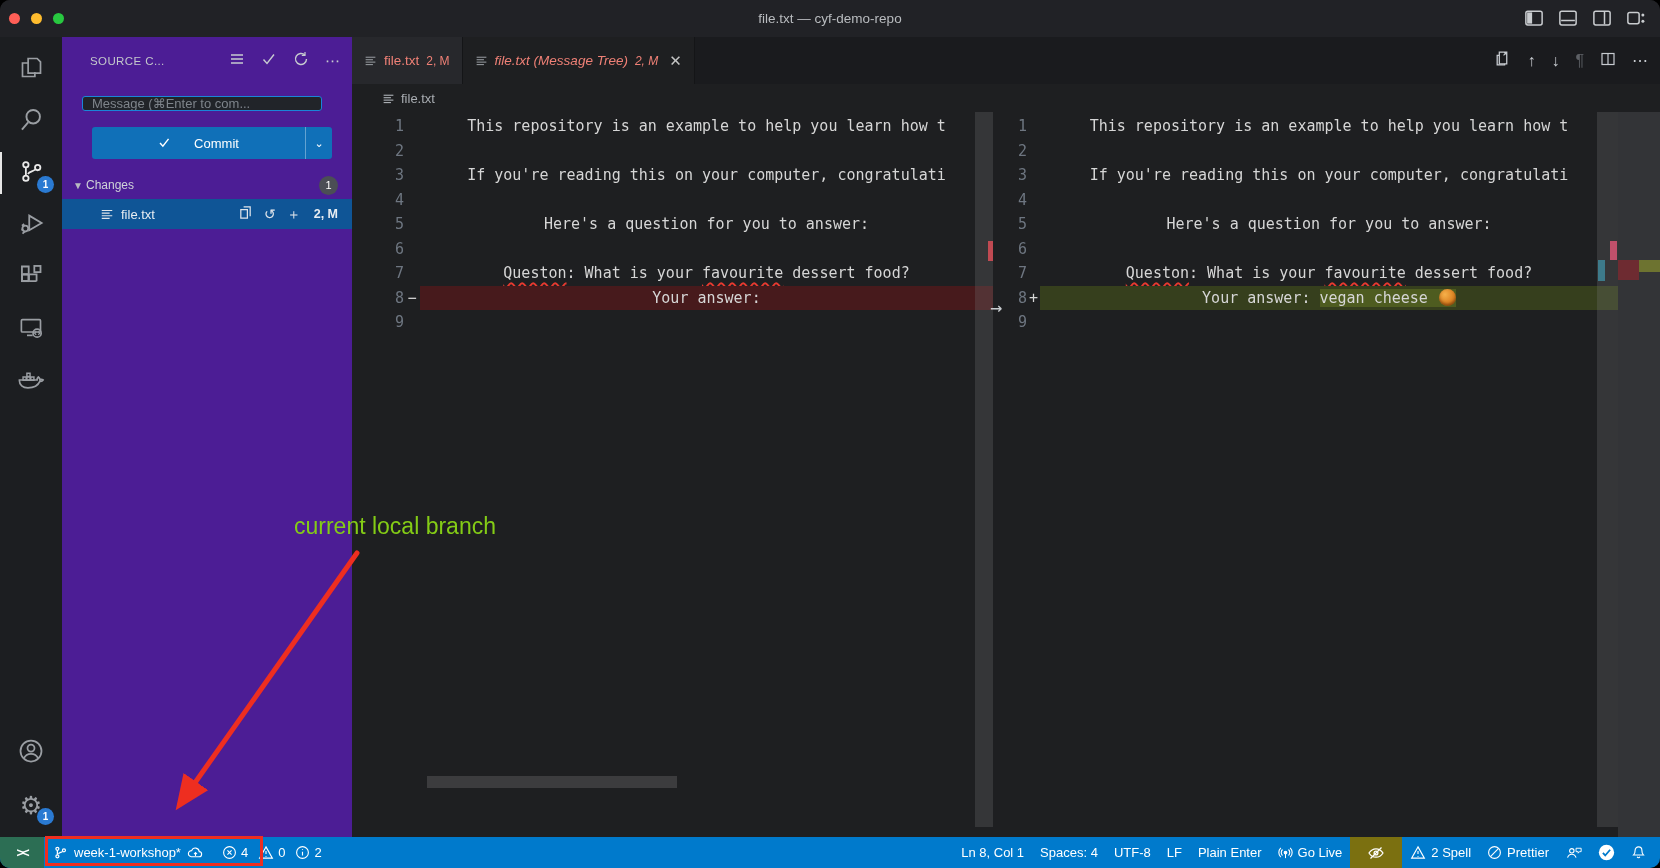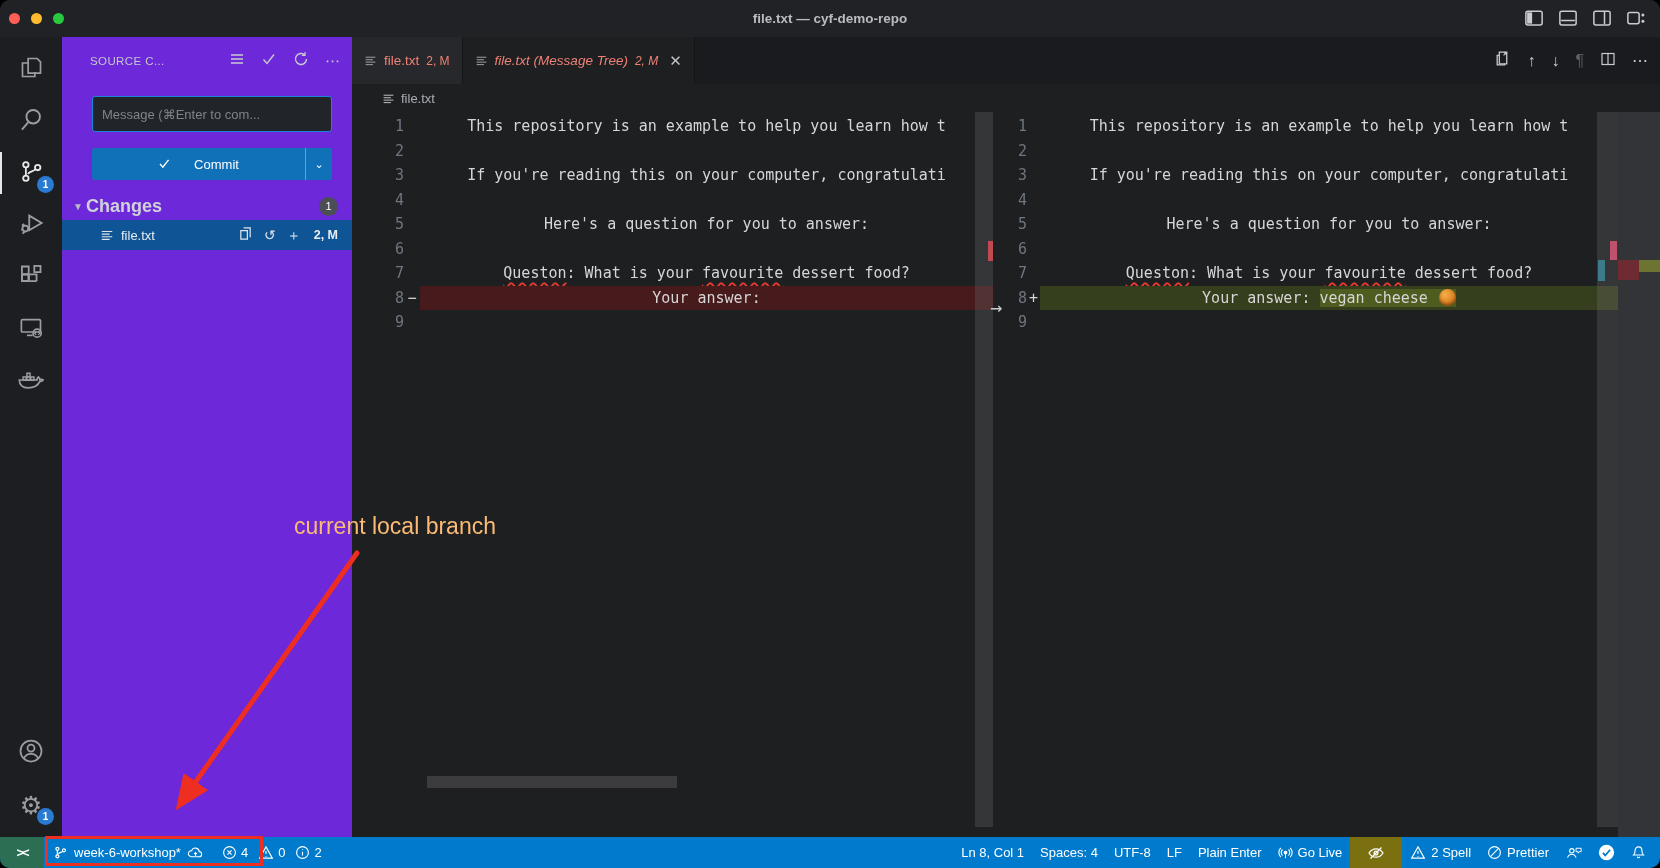--- a/index.html
+++ b/index.html
@@ -4,50 +4,50 @@
 <style>
   * { margin:0; padding:0; box-sizing:border-box; }
   html,body { background:#000; width:1660px; height:868px; font-family:"Liberation Sans", sans-serif; }
   #app { position:relative; width:1660px; height:868px; border-radius:10px; overflow:hidden; background:#1e1f21; }
 
   
   .titlebar { position:relative; height:37px; background:#212226; display:flex; align-items:center; justify-content:center; }
   .traffic { position:absolute; left:9px; top:13px; display:flex; gap:11px; }
   .tl { width:11px; height:11px; border-radius:50%; display:inline-block; }
   .tl.red{background:#ff5f57;} .tl.yellow{background:#febc2e;} .tl.green{background:#28c840;}
-  .win-title { color:#b9bcbf; font-size:13.5px;font-weight:bold; }
+  .win-title { color:#b9bcbf; font-size:13.5px; }
   .tb-icons { position:absolute; right:14px; top:8px; display:flex; gap:14px; }
   .tb-icons svg { display:block; }
 
   
   .app-row { display:flex; height:800px; }
 
   
   .activitybar { width:62px; background:#1c1e21; display:flex; flex-direction:column; align-items:center; padding-top:6px; }
   .ab-item { position:relative; width:62px; height:52px; display:flex; align-items:center; justify-content:center; color:#9a9ea3; }
   .ab-item.active { color:#e9e9e9; }
   .ab-item.active::before { content:""; position:absolute; left:0; top:5px; width:2px; height:42px; background:#e7e7e7; }
   .ab-badge { position:absolute; right:8px; bottom:6px; min-width:17px; height:17px; border-radius:9px; background:#2a7ad2; color:#fff; font-size:10px; display:flex; align-items:center; justify-content:center; font-weight:bold; }
   .ab-spacer { flex:1; }
   .gear-glyph { font-size:25px; line-height:1; }
 
   
-  .sidebar { width:290px; background:#6d28d9; display:flex; flex-direction:column; }
+  .sidebar { width:290px; background:#4c1d95; display:flex; flex-direction:column; }
   .sb-header { height:47px; display:flex; align-items:center; padding:0 12px 0 28px; }
   .sb-title { color:#c3c7cb; font-size:11.5px; letter-spacing:.4px; flex:0 0 auto; }
   .sb-actions { margin-left:auto; display:flex; gap:16px; color:#c7cbd0; align-items:center; }
   .sb-actions .glyph { font-size:15px; }
-  .msg-input { margin:12px 20px 0 30px; width:240px; height:36px; background:#212429; border:1px solid #1a85d8; border-radius:3px; color:#d6d6d6; font-size:13px; padding:0 9px; font-family:"Liberation Sans",sans-serif; }
+  .msg-input { margin:12px 20px 0 20px; width:240px; height:15px; background:#212429; border:1px solid #1a85d8; border-radius:3px; color:#d6d6d6; font-size:13px; padding:0 9px; font-family:"Liberation Sans",sans-serif; }
   .msg-input::placeholder { color:#7e848b; }
   .commit-btn { margin:16px 20px 0 30px; width:240px; height:32px; background:#1070b8; border:none; border-radius:3px; color:#fff; font-size:13px; display:flex; align-items:center; cursor:pointer; padding:0; }
   .commit-main { flex:1; display:flex; align-items:flex-start; justify-content:center; gap:23px; }
   .commit-split { width:27px; height:100%; border-left:1px solid rgba(255,255,255,.35); display:flex; align-items:center; justify-content:center; font-size:11px; }
   .changes-hdr { margin-top:14px; height:24px; display:flex; align-items:center; padding:0 14px 0 8px; color:#cfd3d8; }
   .chev { font-size:10px; color:#b8bcc1; width:16px; text-align:center; }
-  .changes-label { font-size:18px; font-weight:bold; }
+  .changes-label { font-size:12px; font-weight:normal; }
   .changes-badge { margin-left:auto; width:19px; height:19px; border-radius:50%; background:#4b4e55; color:#fff; font-size:11px; display:flex; align-items:center; justify-content:center; }
   .file-row { margin-top:2px; height:30px; background:#0f5596; display:flex; align-items:center; padding:0 14px 0 38px; color:#e8edf2; gap:7px; }
   .file-row .fname { font-size:13px; }
   .file-actions { margin-left:auto; display:flex; align-items:center; gap:11px; color:#dfe4ea; }
   .file-actions .glyph { font-size:14px; line-height:1; }
   .file-badge { font-size:12.5px; font-weight:bold; color:#e8edf2; margin-left:2px; }
 
   
   .editor-col { flex:1; display:flex; flex-direction:column; background:#1e1f21; }
   .tabbar { height:47px; background:#1a1b1e; display:flex; position:relative; }
@@ -102,21 +102,21 @@
   .sbi { display:flex; align-items:center; gap:5px; padding:0 8px; height:100%; white-space:nowrap; }
   .remote-chip { background:#2c6e54; width:44px; justify-content:center; font-weight:bold; letter-spacing:-2px; font-size:13px; }
   .branch-chip { padding:0 10px 0 9px; gap:6px; }
   .probs { gap:4px; }
   .probs .num { margin-right:6px; }
   .right-stretch { margin-left:auto; display:flex; align-items:center; height:100%; }
   .olive-chip { background:#7b7010; width:52px; justify-content:center; }
   svg.sicon { display:block; }
 
   
-  .anno-label { position:absolute; left:294px; top:513px; color:#fdba74; font-size:23px; z-index:40; }
+  .anno-label { position:absolute; left:294px; top:513px; color:#84cc16; font-size:23px; z-index:40; }
   .anno-arrow { position:absolute; left:0; top:0; width:1660px; height:868px; z-index:40; pointer-events:none; }
   .anno-box { position:absolute; left:45px; top:836px; width:218px; height:30px; border:3px solid #ee2e20; z-index:50; pointer-events:none; }
 </style>
 </head>
 <body>
 
 <div id="app">
 
   <div class="titlebar">
     <div class="traffic">
@@ -451,21 +451,21 @@
         <span>&gt;&lt;</span>
       </div>
     <div class="sbi branch-chip">
       <svg class="sicon" width="15" height="15" viewBox="0 0 24 24" fill="none" stroke="#fff" stroke-width="2">
           <circle cx="7" cy="6" r="2.4"></circle>
           <circle cx="7" cy="18" r="2.4"></circle>
           <circle cx="17.5" cy="8.5" r="2.4"></circle>
           <path d="M7 8.4v7.2"></path>
           <path d="M15.4 10.2c-2 2-5 1.6-6.6 4"></path>
         </svg>
-      <span>week-6-workshop*</span>
+      <span>week-1-workshop*</span>
       <svg class="sicon" width="17" height="15" viewBox="0 0 20 16" fill="none" stroke="#fff" stroke-width="1.3">
           <path d="M5 13a3.6 3.6 0 1 1 .5-7.2A4.6 4.6 0 0 1 14.4 7 3 3 0 0 1 14 13z"></path>
           <path d="M10 12V8.2M8.3 9.8L10 8l1.7 1.8" stroke-width="1.2"></path>
         </svg>
     </div>
     <div class="sbi probs">
       <svg class="sicon" width="15" height="15" viewBox="0 0 16 16" fill="none" stroke="#fff" stroke-width="1.2">
           <circle cx="8" cy="8" r="6.3"></circle>
           <path d="M5.8 5.8l4.4 4.4M10.2 5.8l-4.4 4.4"></path>
         </svg>

